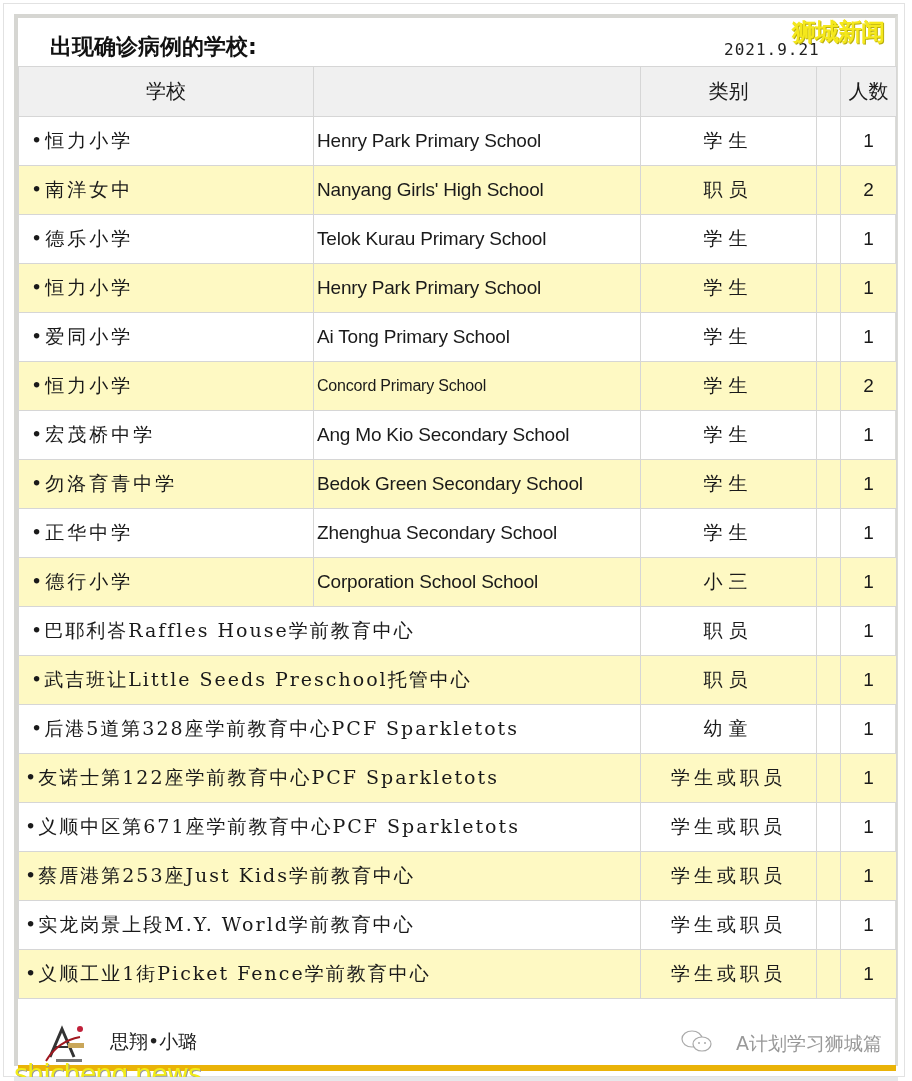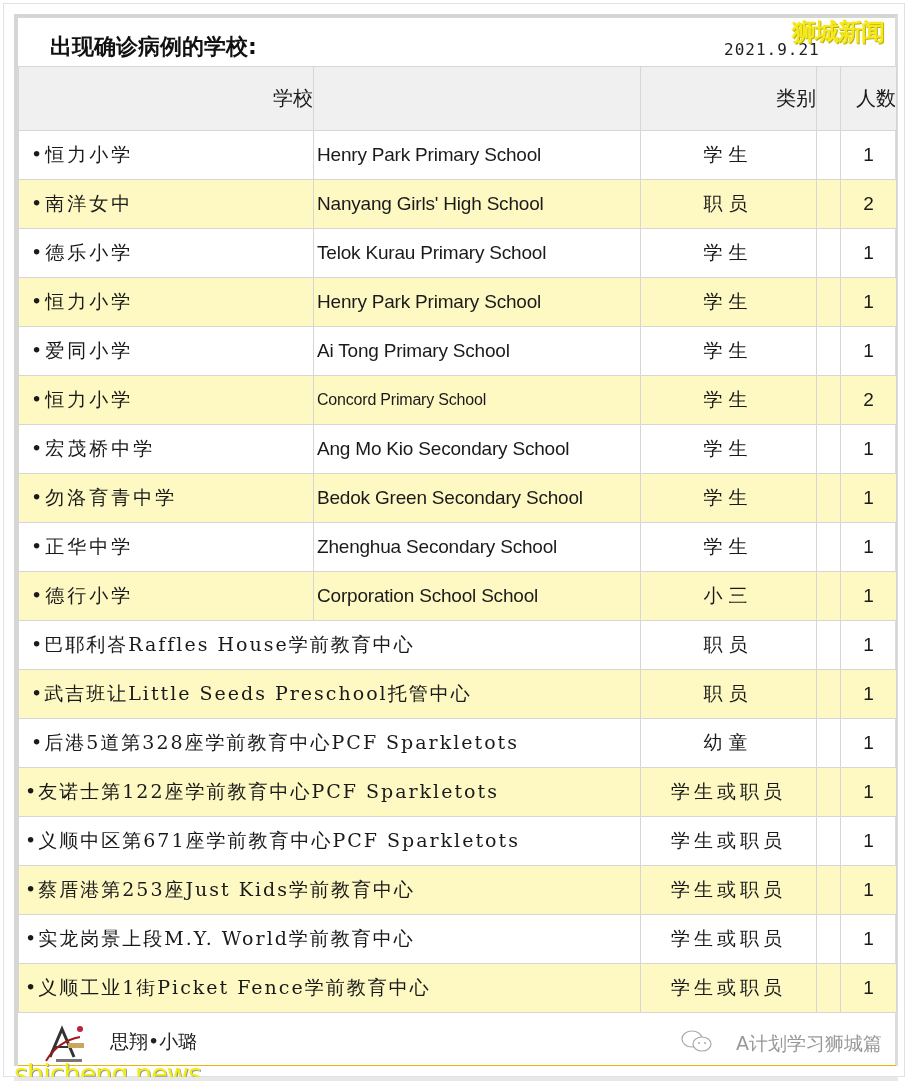--- a/index.html
+++ b/index.html
@@ -28,30 +28,30 @@
       position: absolute; left: 792px; top: 16px; font-size: 24px; color: #f5e81c; font-weight: bold;
       text-shadow: 1px 1px 0 #b9ae10; letter-spacing: -1px;
     }
     table.grid {
       position: absolute; left: 18px; top: 66px; width: 878px; border-collapse: collapse; table-layout: fixed;
     }
     table.grid td {
       height: 49px; border: 1px solid #d6d6d6; padding: 0; box-sizing: border-box; font-size: 19px; color: #1a1a1a;
       vertical-align: middle; white-space: nowrap; overflow: hidden;
     }
-    table.grid tr.head td { height: 64px; background: #f0f0f0; font-size: 20px; text-align: right; }
+    table.grid tr.head td { height: 50px; background: #f0f0f0; font-size: 20px; text-align: center; }
     table.grid tr.alt td { background: #fef9c3; }
     td.zh { font-family: "DejaVu Serif", serif; padding-left: 12px !important; letter-spacing: 3px; font-size: 19px; }
     td.en { font-family: "Liberation Sans", sans-serif; padding-left: 3px !important; font-size: 19px; letter-spacing: -0.2px; }
     td.en.small { font-size: 16px; }
     td.cat { text-align: center; font-family: "DejaVu Serif", serif; letter-spacing: 6px; font-size: 19px; }
     td.cnt { text-align: center; font-family: "Liberation Sans", sans-serif; font-size: 19px; }
     td.merged { font-family: "DejaVu Serif", serif; padding-left: 12px !important; letter-spacing: 2px; font-size: 19px; }
     .footer {
-      position: absolute; left: 18px; top: 1017px; width: 878px; height: 48px; border-bottom: 1px solid #eab308;
+      position: absolute; left: 18px; top: 1017px; width: 878px; height: 48px; border-bottom: 6px solid #eab308;
     }
     .logo {
       position: absolute; left: 26px; top: 6px; width: 50px; height: 42px;
     }
     .signature {
       position: absolute; left: 92px; top: 12px; font-size: 19px; font-family: "DejaVu Serif", serif; color: #222;
     }
     .site-watermark {
       position: absolute; left: 14px; top: 1058px; font-size: 27px; color: #f2ec18; font-family: "DejaVu Sans", sans-serif;
       text-shadow: 1px 1px 0 #999; letter-spacing: -1px;

